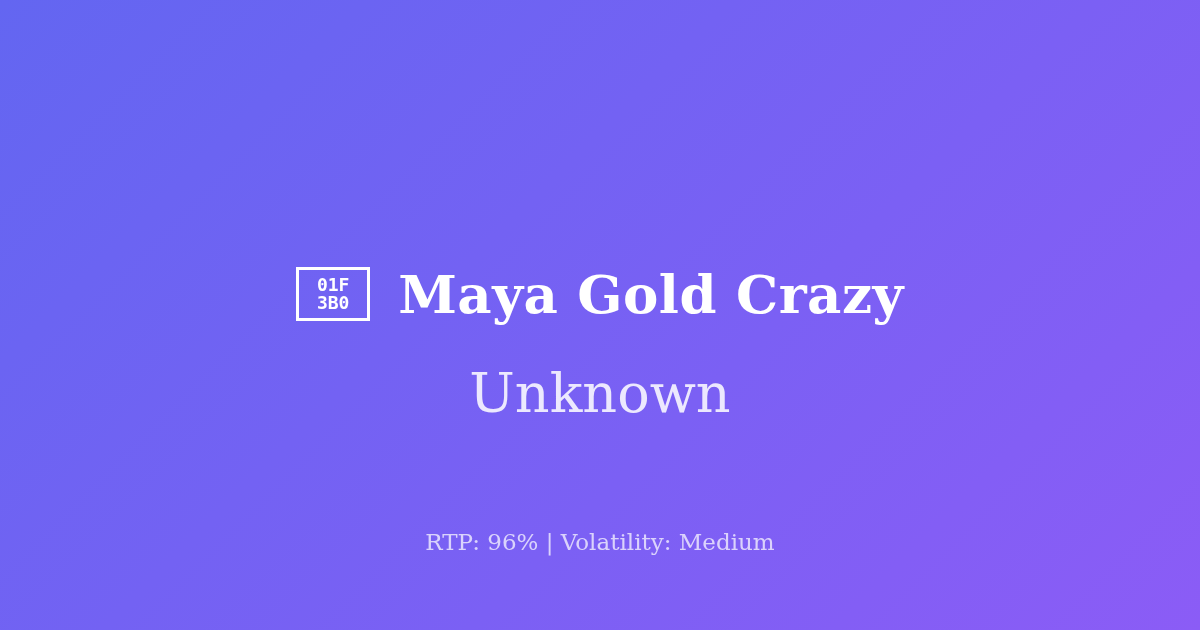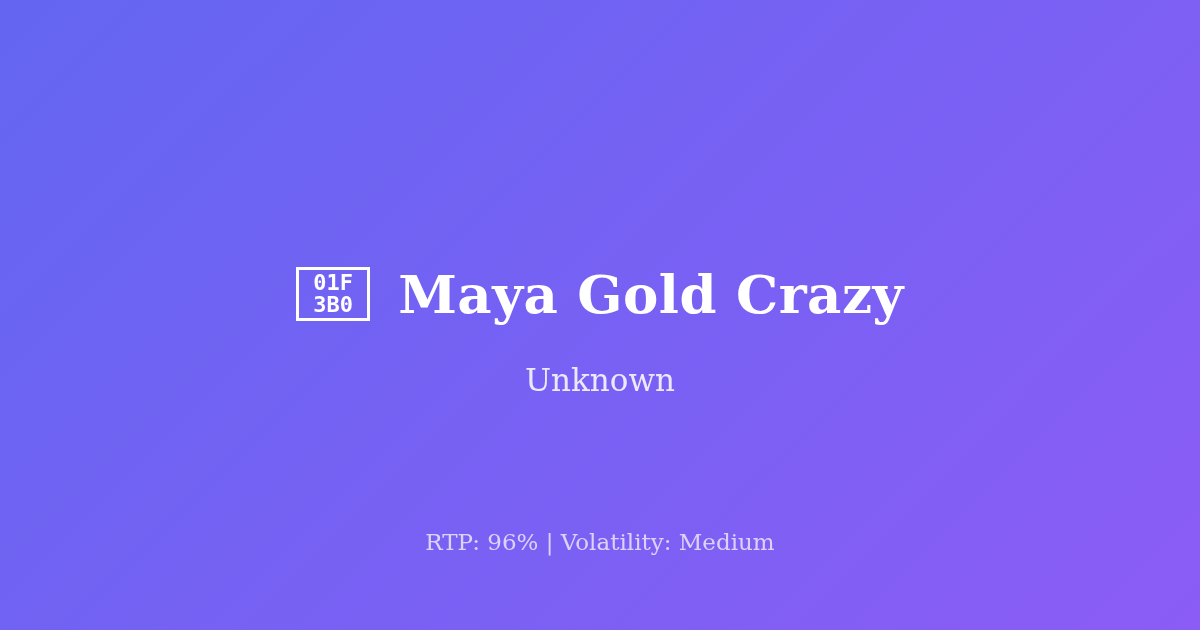--- a/index.html
+++ b/index.html
@@ -50,21 +50,21 @@
   }
 
   .game-emoji .tofu-stack {
     display: flex;
     flex-direction: column;
     align-items: center;
     justify-content: center;
     line-height: 1.02;
     font-family: "DejaVu Sans Mono", "Liberation Mono", monospace;
     font-weight: 700;
-    font-size: 22px;
+    font-size: 18px;
     letter-spacing: 0px;
     color: #ffffff;
   }
 
   .game-title {
     font-family: "DejaVu Serif", "Liberation Serif", serif;
     font-weight: 700;
     font-size: 53px;
     line-height: 1;
     color: #ffffff;
@@ -73,21 +73,21 @@
 
   
   .provider {
     position: absolute;
     left: 0;
     right: 0;
     top: 362px;
     text-align: center;
     font-family: "DejaVu Serif", "Liberation Serif", serif;
     font-weight: 400;
-    font-size: 31px;
+    font-size: 54px;
     line-height: 1.2;
     color: rgba(255, 255, 255, 0.86);
   }
 
   
   .stats {
     position: absolute;
     left: 0;
     right: 0;
     top: 528px;

